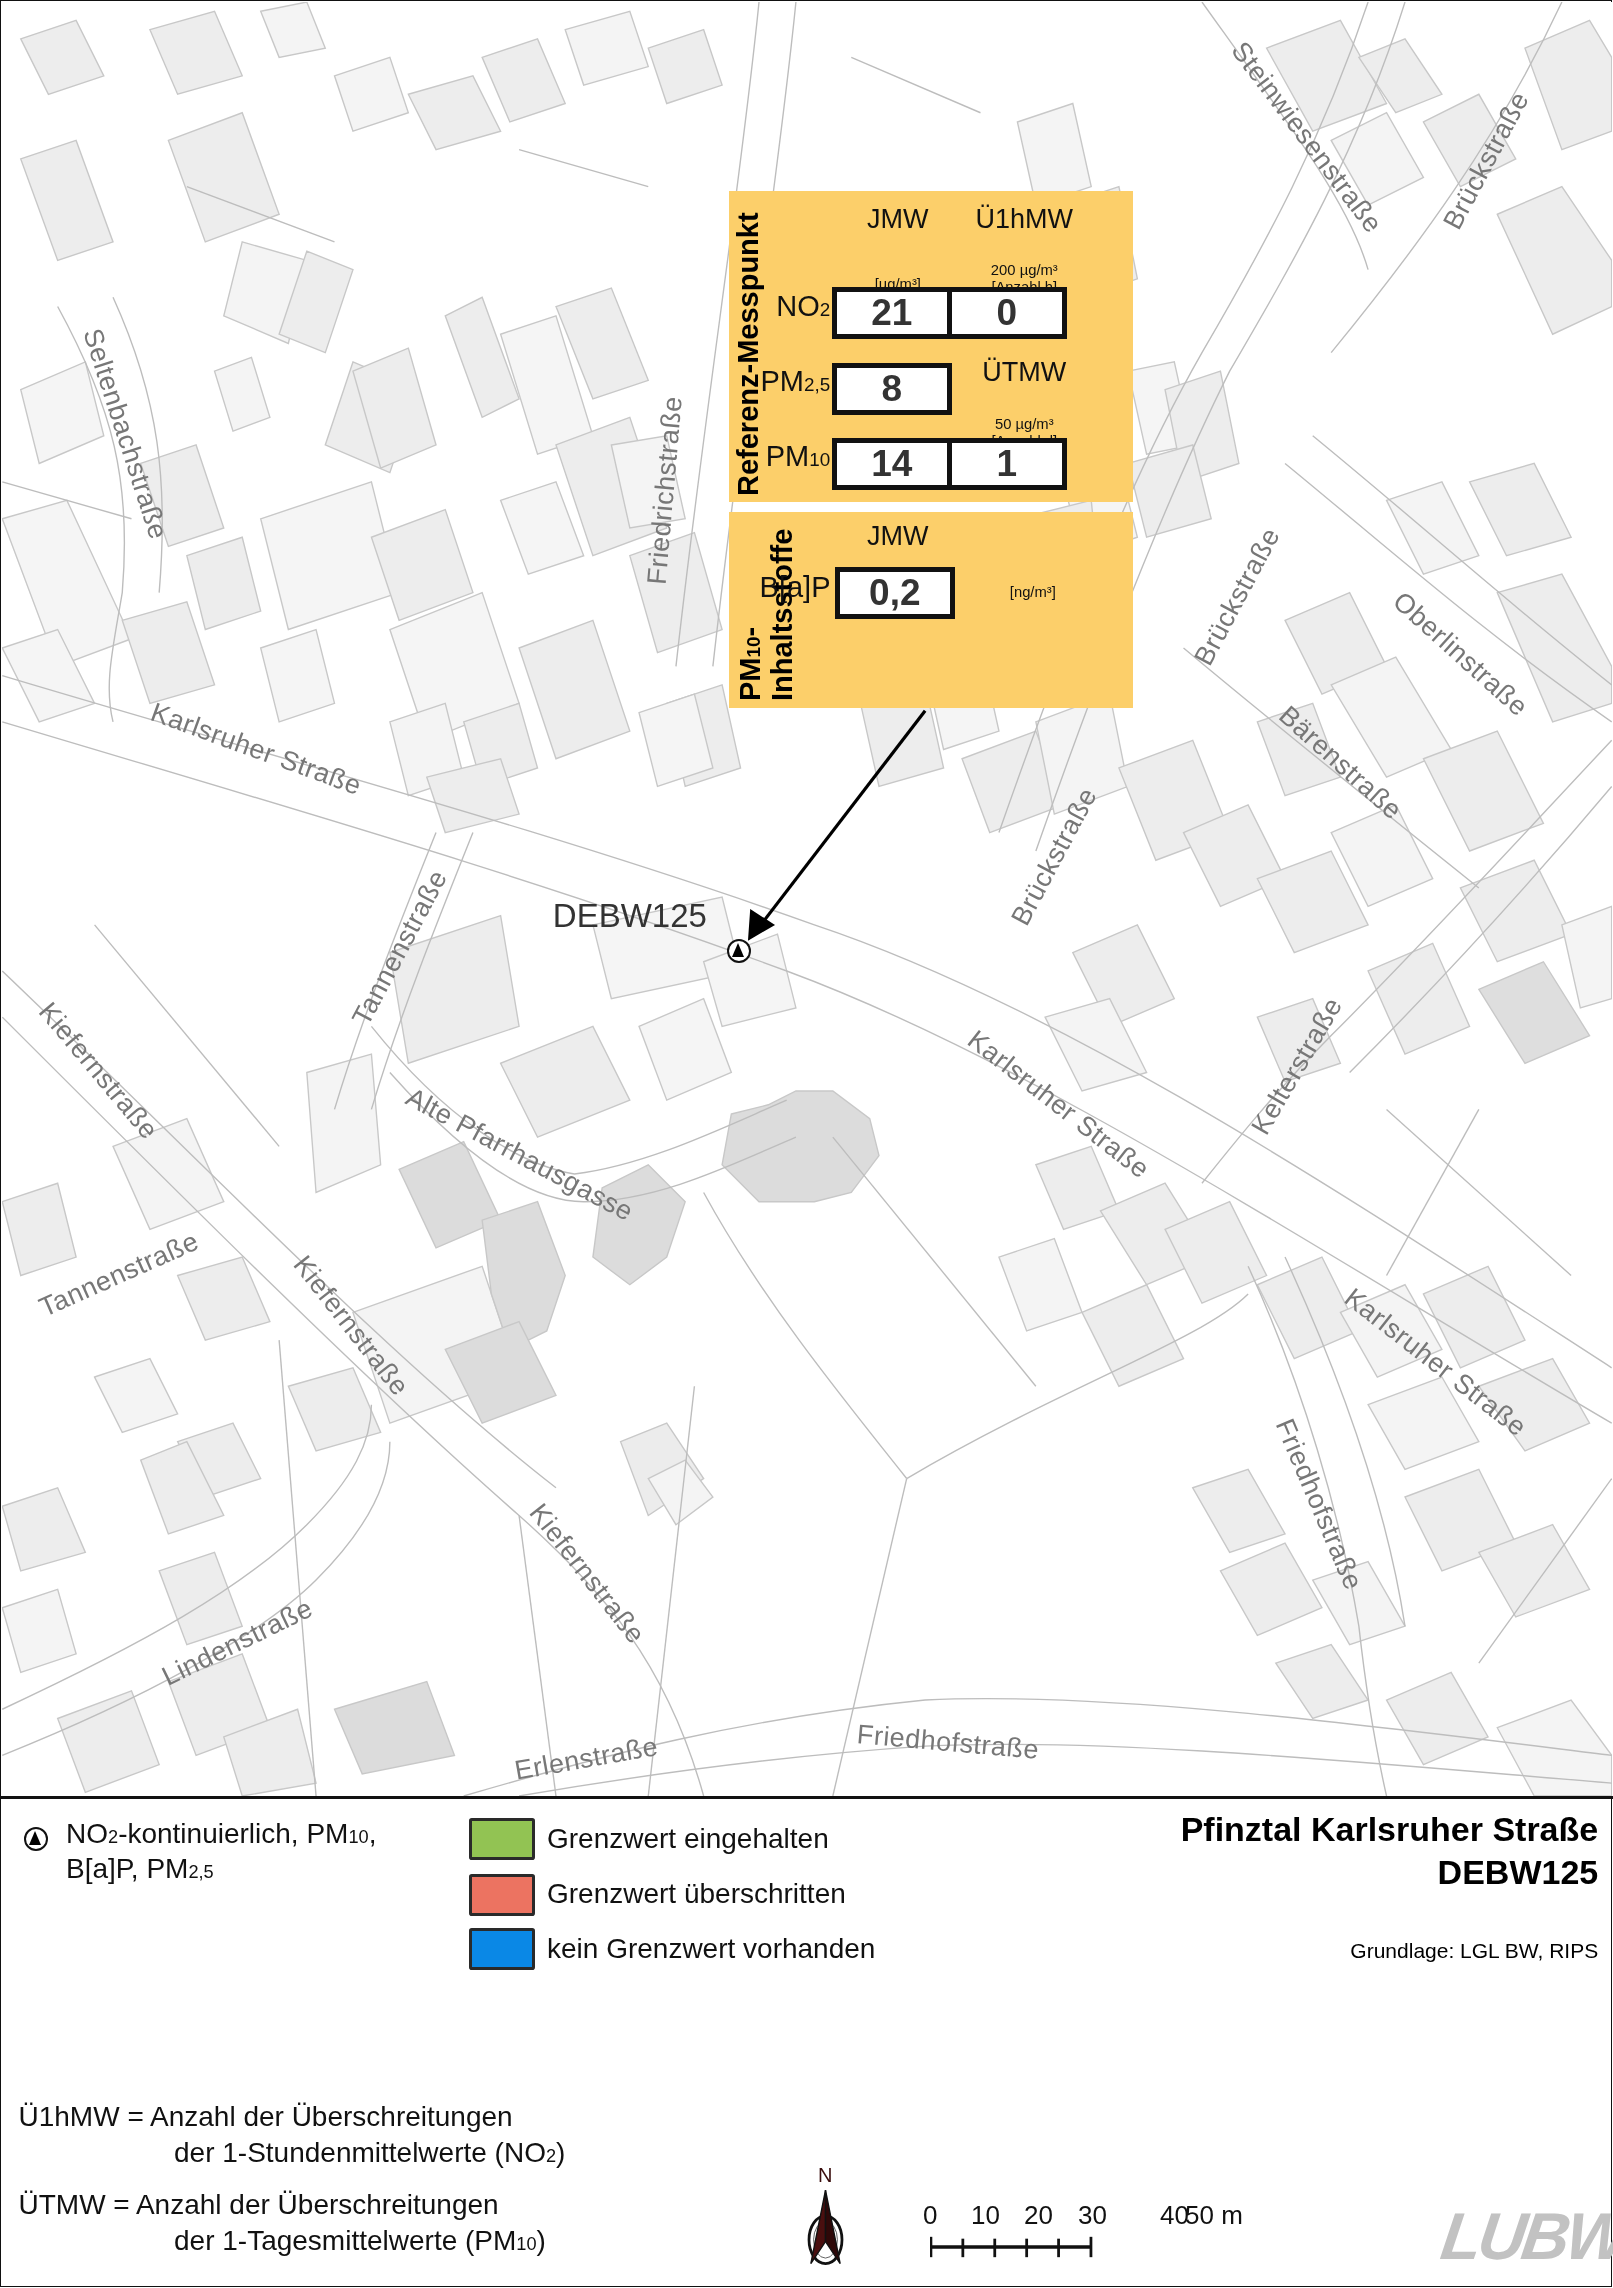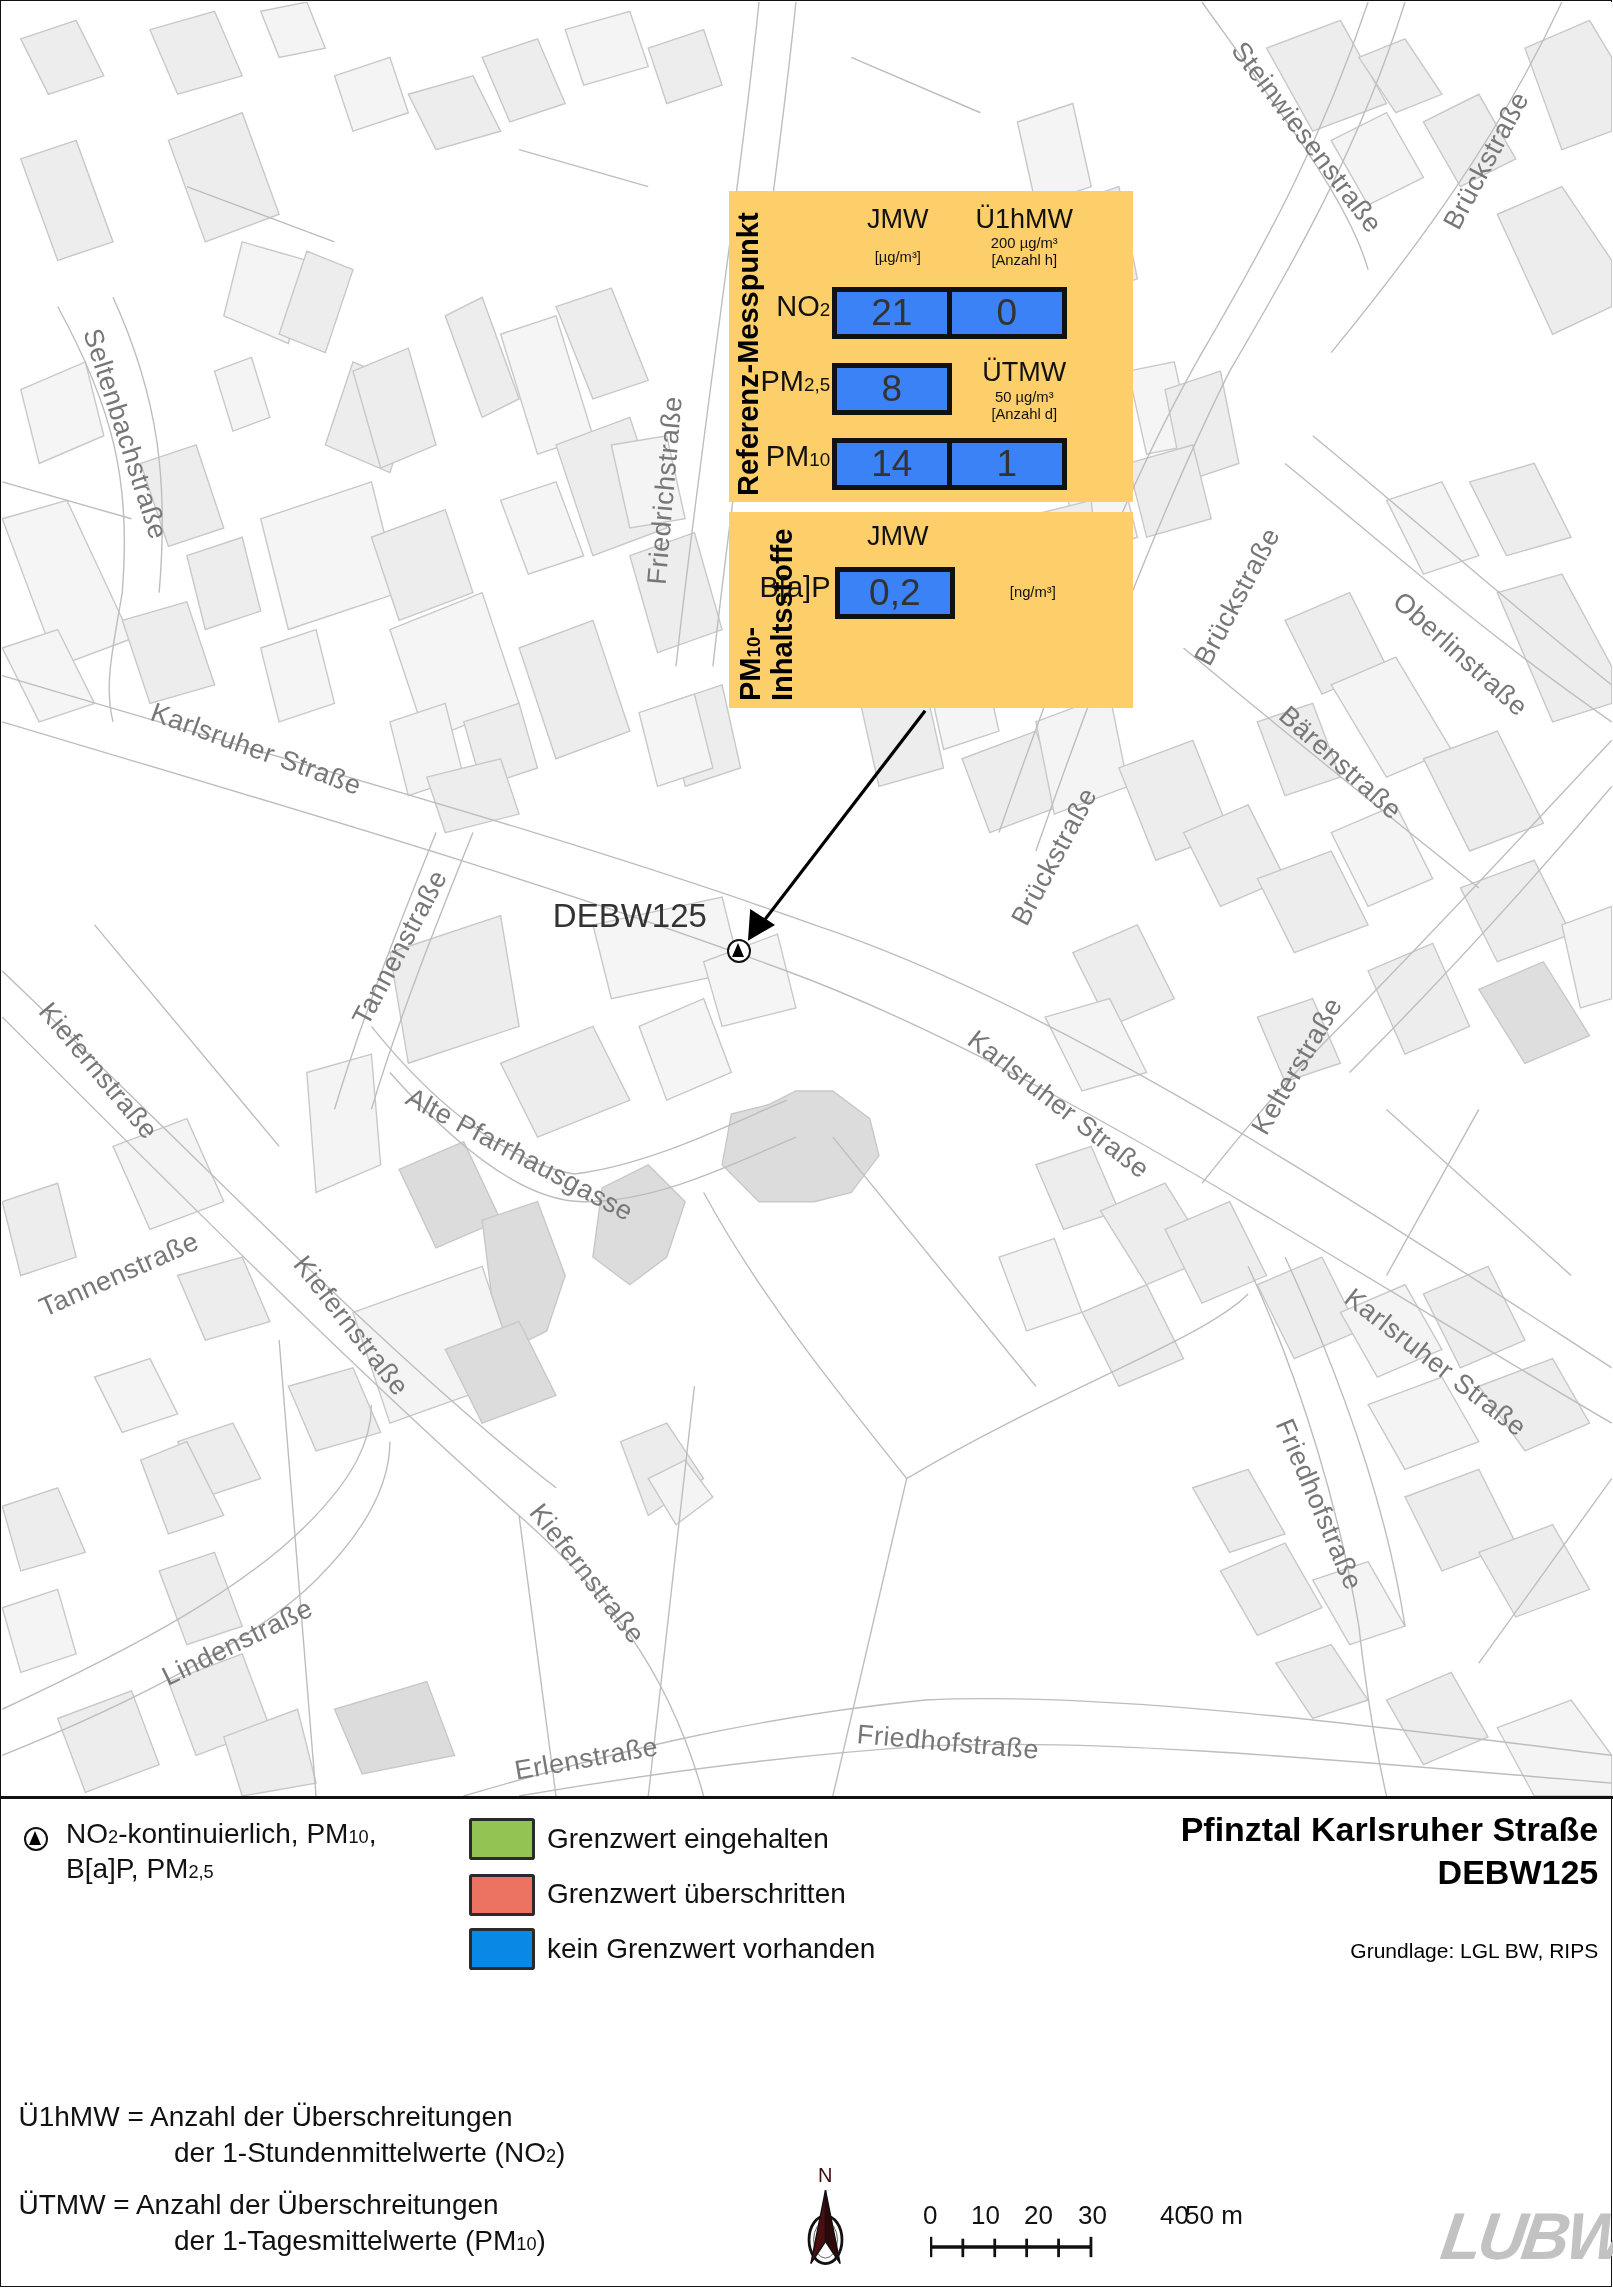--- a/index.html
+++ b/index.html
@@ -11,24 +11,24 @@
   .legend-sep { position: absolute; left: 0; top: 1796px; width: 1613px; height: 2.8px; background: #111; }
 
   
   .street { position: absolute; color: #777; font-size: 27px; letter-spacing: 0.5px; white-space: nowrap; transform-origin: left center; }
 
   
   .panel { position: absolute; background: #fccf6a; }
   .panel-title { position: absolute; font-weight: bold; color: #000; white-space: nowrap; transform: rotate(-90deg); transform-origin: left top; }
   .hdr { position: absolute; text-align: center; color: #111; }
   .hdr-main { font-size: 27px; }
-  .hdr-sub { font-size: 14.8px; line-height: 17.5px; }
+  .hdr-sub { font-size: 14.8px; line-height: 17.5px; margin-top: 27px; }
   .rowlabel { position: absolute; font-size: 29px; text-align: right; color: #111; }
-  .cell { position: absolute; background: #3b82f6; border: 5.5px solid #111; box-sizing: border-box; display: flex; align-items: center; justify-content: center;
-          font-weight: normal; font-size: 37px; color: #333; }
+  .cell { position: absolute; background: #ffffff; border: 5.5px solid #111; box-sizing: border-box; display: flex; align-items: center; justify-content: center;
+          font-weight: bold; font-size: 37px; color: #333; }
   .unit { position: absolute; font-size: 14.8px; color: #111; }
   .sub { font-size: 0.65em; vertical-align: baseline; }
 
   
   .station-label { position: absolute; font-size: 33px; color: #333; }
   .marker { position: absolute; width: 24px; height: 24px; border: 2.8px solid #111; border-radius: 50%; background: #fff; box-sizing: border-box; }
   .marker::after { content: ""; position: absolute; left: 2.8px; top: 1.8px; border-left: 6.5px solid transparent; border-right: 6.5px solid transparent; border-bottom: 14px solid #000; }
 
   
   .lg-text { position: absolute; font-size: 28px; color: #111; white-space: nowrap; }

